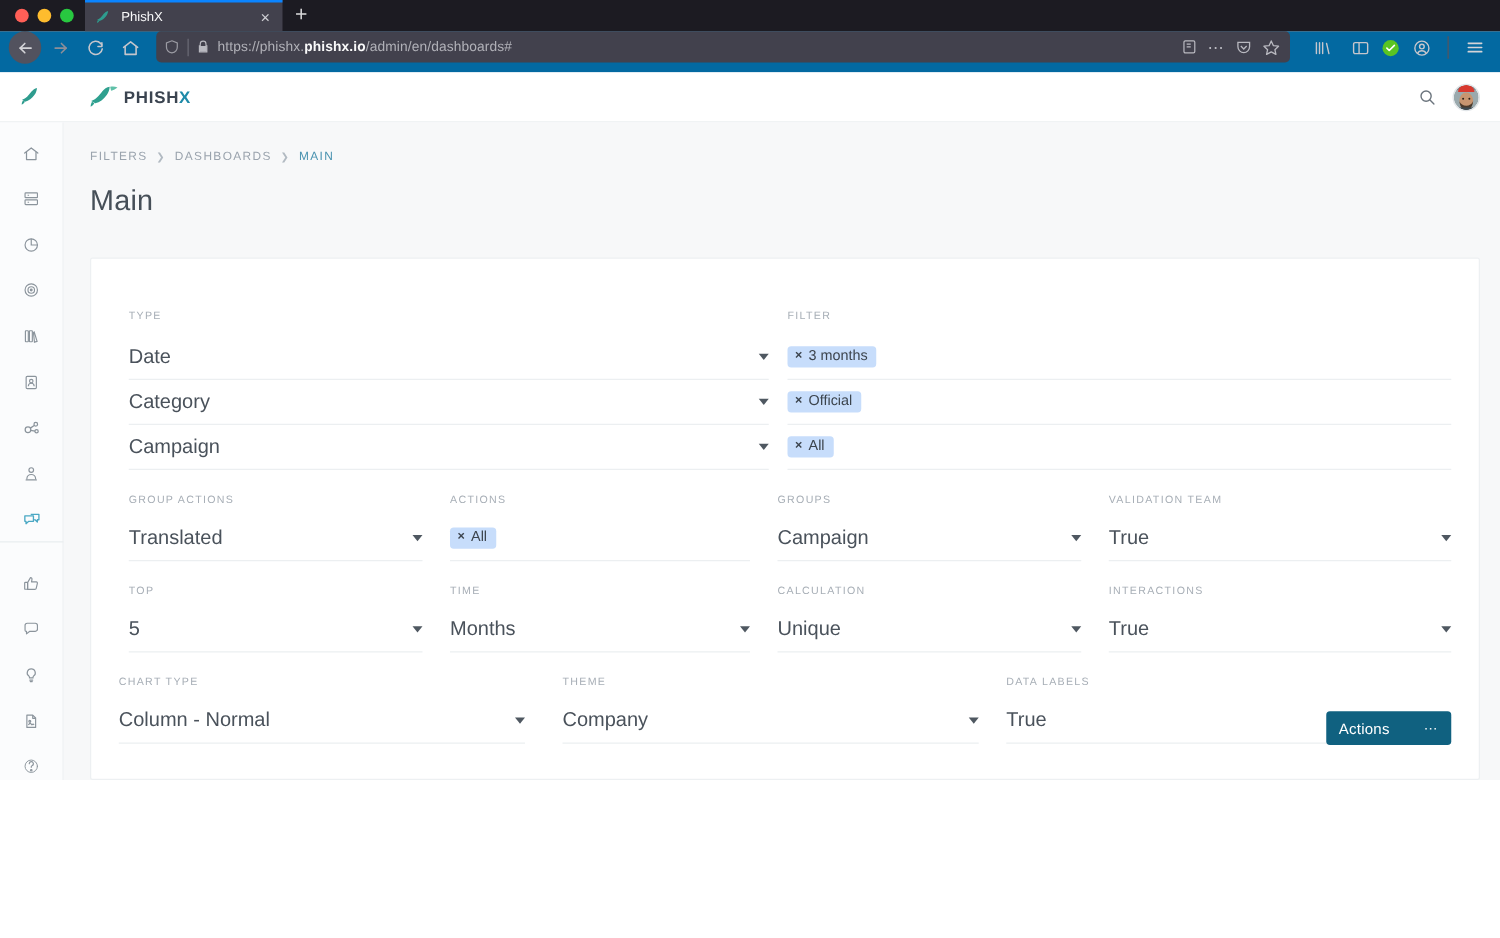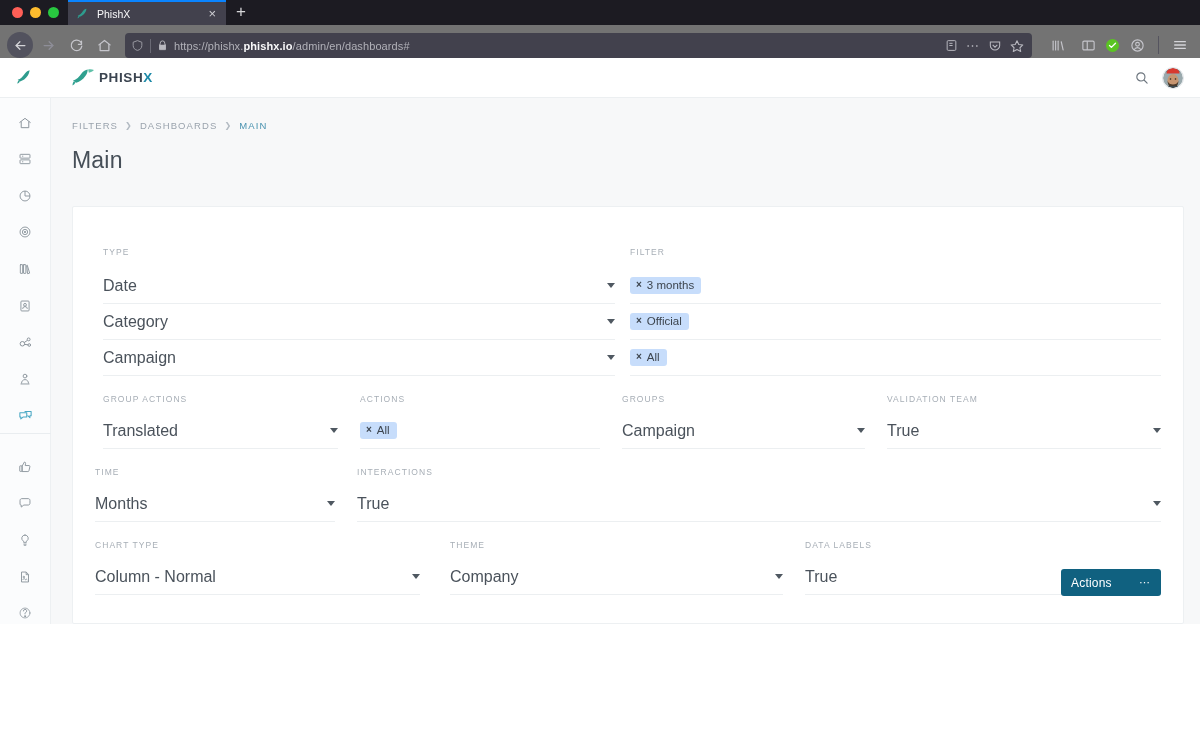--- a/index.html
+++ b/index.html
@@ -27,21 +27,21 @@
     height: 25px; min-width: 158px; background: #42414d; display: flex;
     align-items: center; gap: 7px; padding: 0 8px; position: relative;
     border-top: 2px solid #0a84ff;
   }
   .tab .favicon { width: 14px; height: 14px; flex: 0 0 14px; display:block; }
   .tab .tab-title { font-size: 10.5px; color: #f9f9fa; flex: 1; white-space: nowrap; overflow: hidden; }
   .tab .tab-close { font-size: 13px; color: #cfcfd4; line-height: 1; padding: 0 2px; }
   .newtab { color: #d6d6d8; font-size: 17px; padding: 0 10px 2px 10px; line-height: 1; align-self: center; }
 
   .navbar {
-    height: 33px; background: #737373; display: flex; align-items: flex-end;
+    height: 33px; background: #0369a1; display: flex; align-items: flex-start;
     padding: 0 7px; gap: 2px; flex: 0 0 33px;
   }
   .navbtn { width: 26px; height: 26px; display: flex; align-items: center; justify-content: center; border-radius: 4px; }
   .navbtn.back { background: #52525e; border-radius: 50%; }
   .navbtn svg { display: block; }
 
   .urlbar {
     flex: 1; height: 25px; background: #42414d; border-radius: 4px;
     display: flex; align-items: center; margin: 0 6px; padding: 0 6px; gap: 6px;
     position: relative;
@@ -486,24 +486,38 @@
             <div class="cell c4" style="padding-right:0">
               <div class="flt-label cell-lbl">VALIDATION TEAM</div>
               <div class="field">
                 <span class="val">True</span>
                 <span class="caret"></span>
               </div>
             </div>
           </div>
 
           <div class="grid4 row-a">
+            <div class="cell c1">
+              <div class="flt-label cell-lbl">TOP</div>
+              <div class="field">
+                <span class="val">5</span>
+                <span class="caret"></span>
+              </div>
+            </div>
             <div class="cell c2">
               <div class="flt-label cell-lbl">TIME</div>
               <div class="field">
                 <span class="val">Months</span>
+                <span class="caret"></span>
+              </div>
+            </div>
+            <div class="cell c3">
+              <div class="flt-label cell-lbl">CALCULATION</div>
+              <div class="field">
+                <span class="val">Unique</span>
                 <span class="caret"></span>
               </div>
             </div>
             <div class="cell c4" style="padding-right:0">
               <div class="flt-label cell-lbl">INTERACTIONS</div>
               <div class="field">
                 <span class="val">True</span>
                 <span class="caret"></span>
               </div>
             </div>

